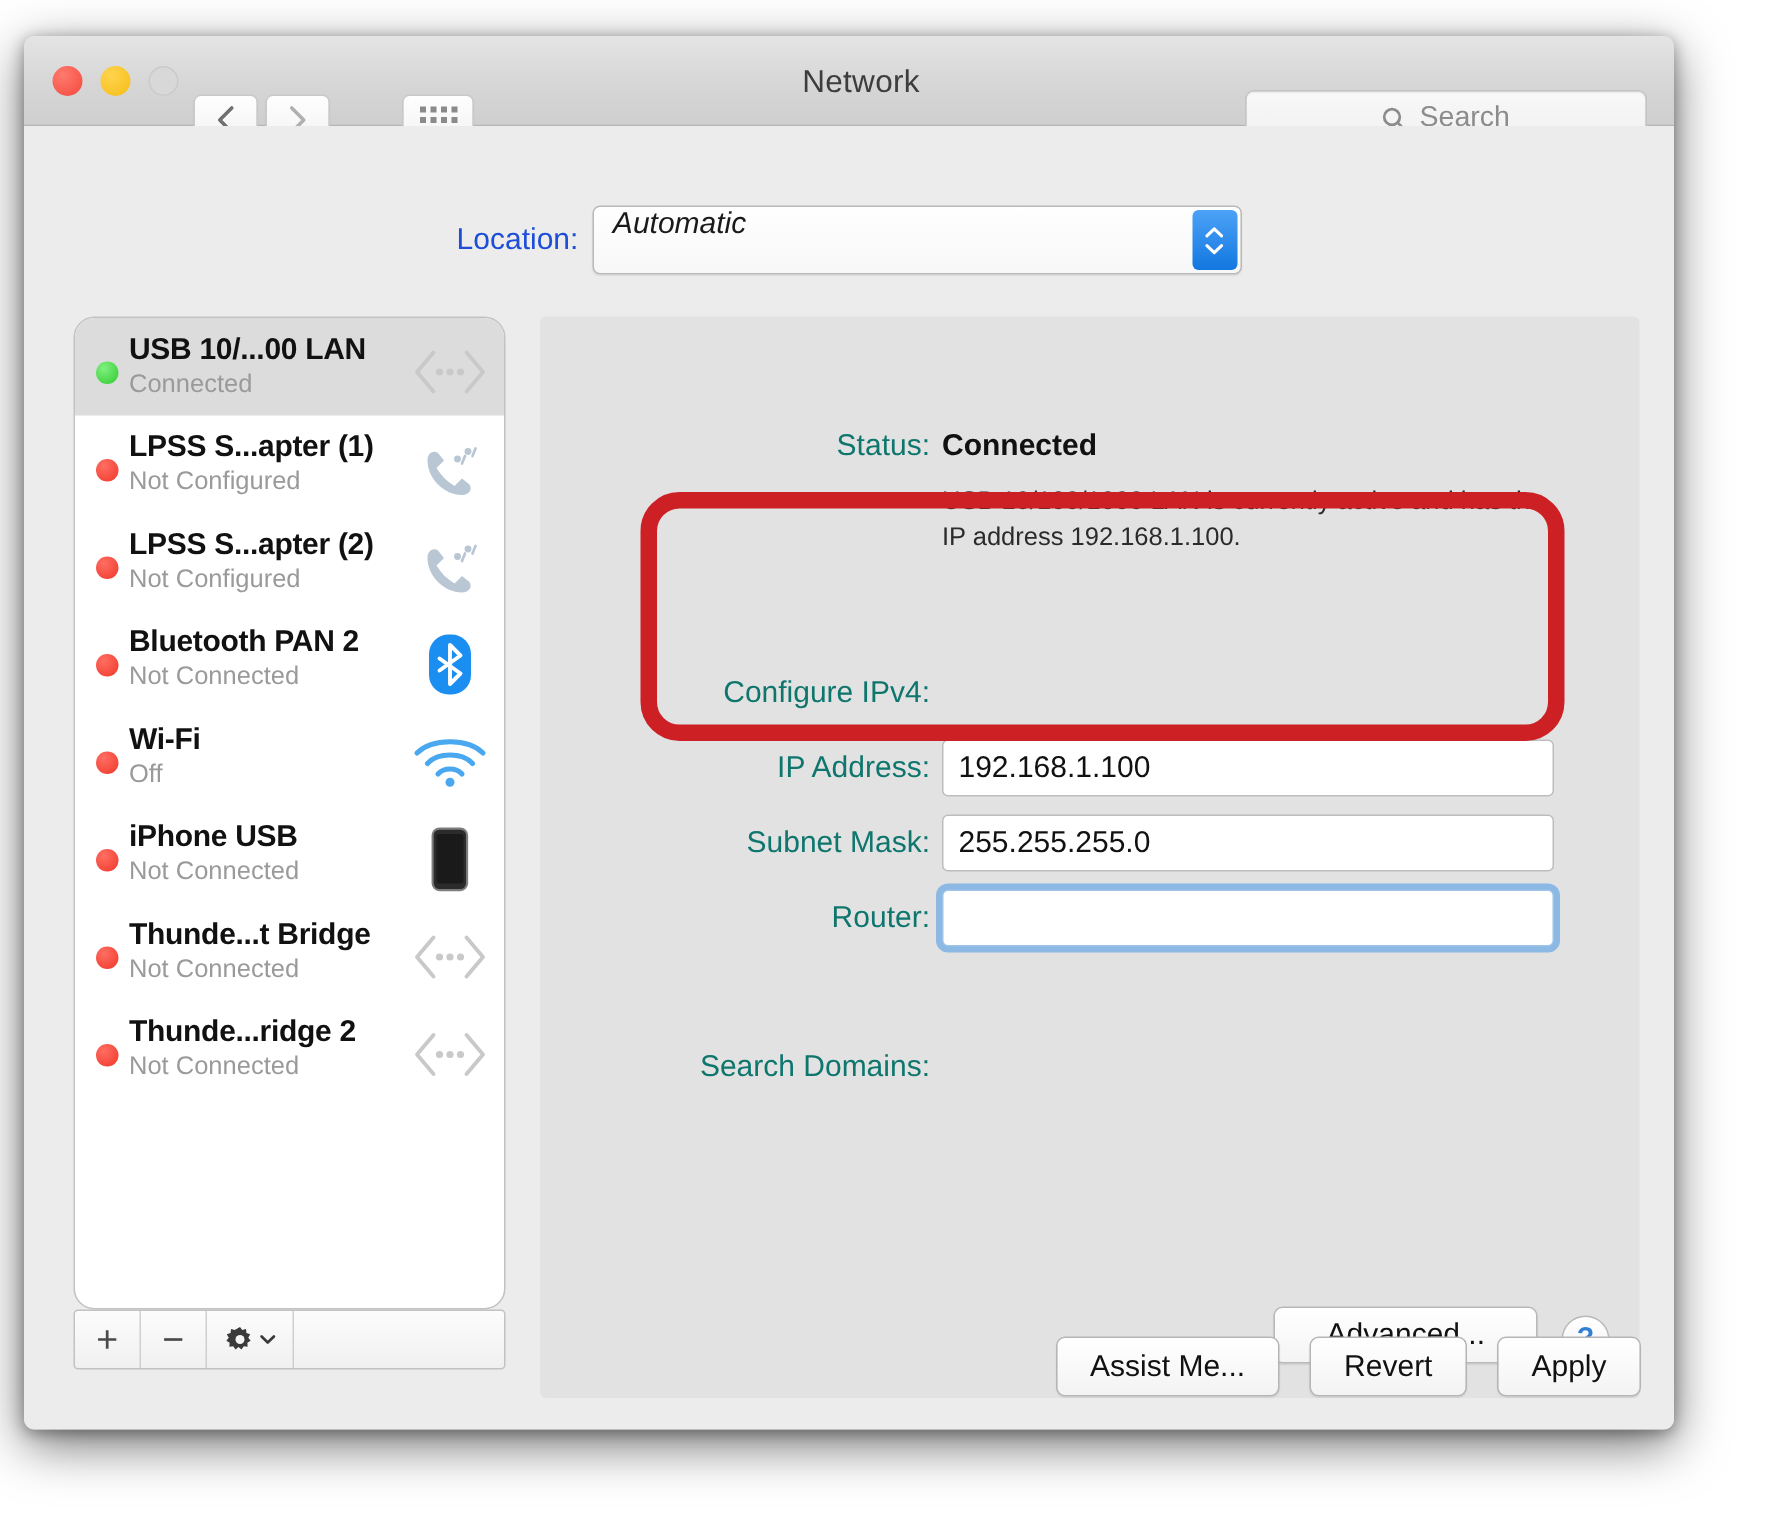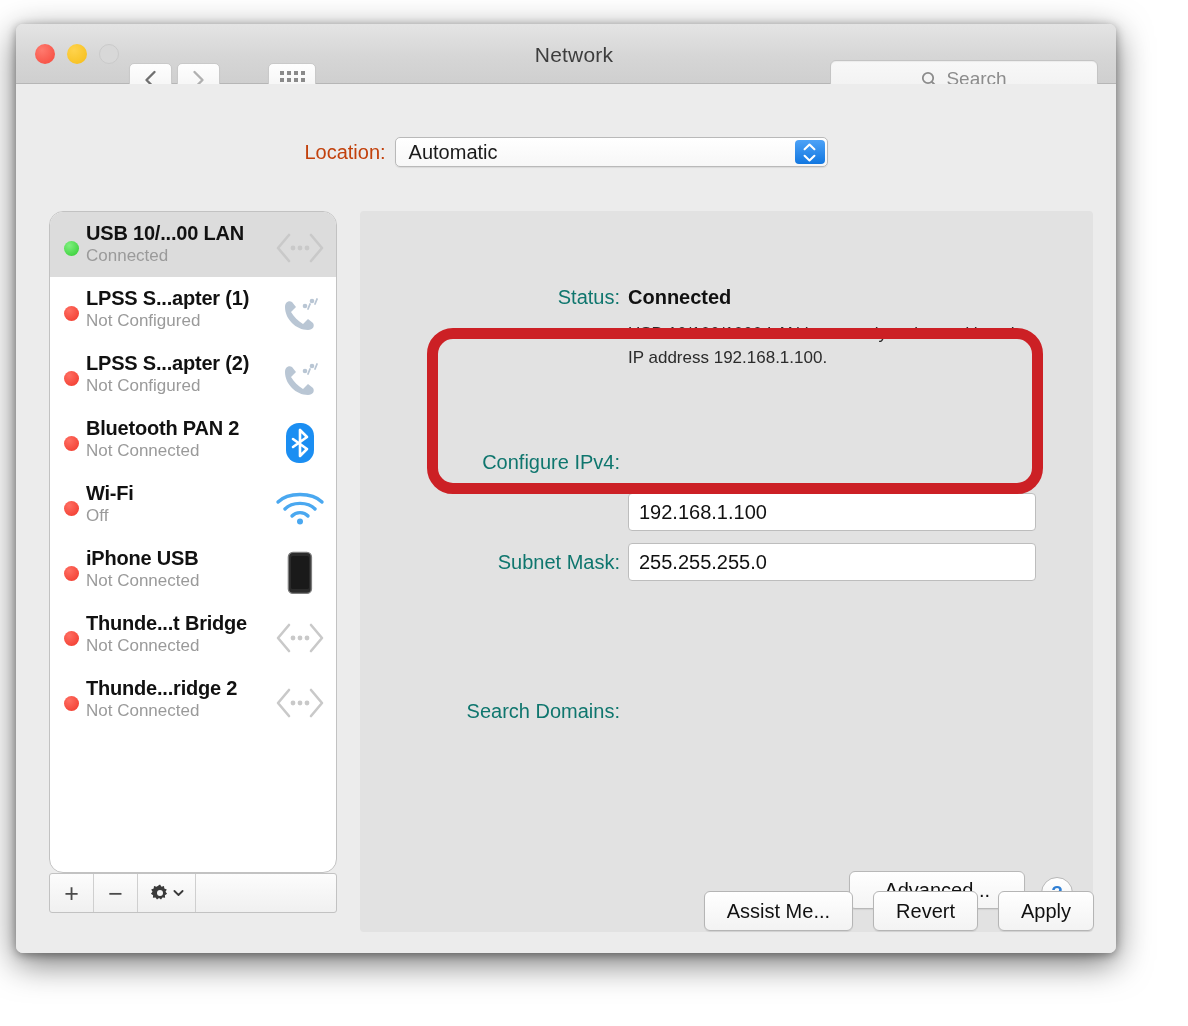--- a/index.html
+++ b/index.html
@@ -68,27 +68,28 @@
   }
   .searchbox .slabel { font-size: 19px; color: #8c8c8c; }
 
   
   .content { position: relative; width: 100%; height: 869px; background: #ececec; }
 
   .locrow {
     position: absolute; left: 0; top: 53px; width: 100%;
     display: flex; align-items: center; justify-content: center;
   }
-  .loclabel { font-size: 20px; color: #c2410c; margin-right: 9px; }
+  .loclabel { font-size: 20px; color: #1d4ed8; margin-right: 9px; }
   .popup {
-    position: relative; width: 433px; height: 30px;
+    position: relative; width: 433px; height: 46px;
     background: linear-gradient(to bottom,#ffffff,#f7f7f7);
     border: 1px solid #b9b9b9; border-radius: 5px;
-    display: flex; align-items: center;
+    display: flex; 
     box-shadow: 0 1px 1px rgba(0,0,0,0.08);
+    font-style: italic;
   }
   .popup .pval { font-size: 20px; color: #1a1a1a; padding-left: 13px; }
   .stepper {
     position: absolute; right: 2px; top: 2px; bottom: 2px; width: 30px;
     background: linear-gradient(to bottom,#4da2f7,#1277e0);
     border-radius: 4px;
     display: flex; flex-direction: column; align-items: center; justify-content: center; gap: 3px;
   }
   .stepper svg { display:block; }
 
@@ -407,28 +408,33 @@
           <span class="lbl statuslbl">Status:</span>
           <span class="statusval">Connected</span>
           <span class="statusdesc">USB 10/100/1000 LAN is currently active and has the IP address 192.168.1.100.</span>
         </div>
 
         <div class="frow" style="top:232px">
           <span class="lbl">Configure IPv4:</span>
         </div>
 
         <div class="frow" style="top:282px">
+          <span class="lbl">IP Address:</span>
           <div class="field">192.168.1.100</div>
         </div>
 
         <div class="frow" style="top:332px">
           <span class="lbl">Subnet Mask:</span>
           <div class="field">255.255.255.0</div>
         </div>
 
+        <div class="frow" style="top:382px">
+          <span class="lbl">Router:</span>
+          <div class="field focused"></div>
+        </div>
 
 
         <div class="frow" style="top:481px">
           <span class="lbl">Search Domains:</span>
         </div>
 
         <div class="advanced">Advanced...</div>
         <div class="helpbtn">?</div>
       </div>
 

